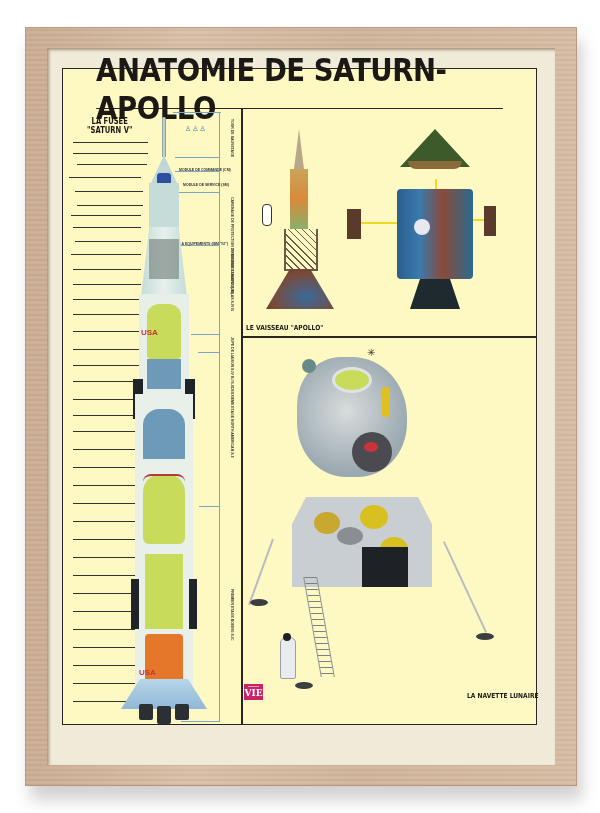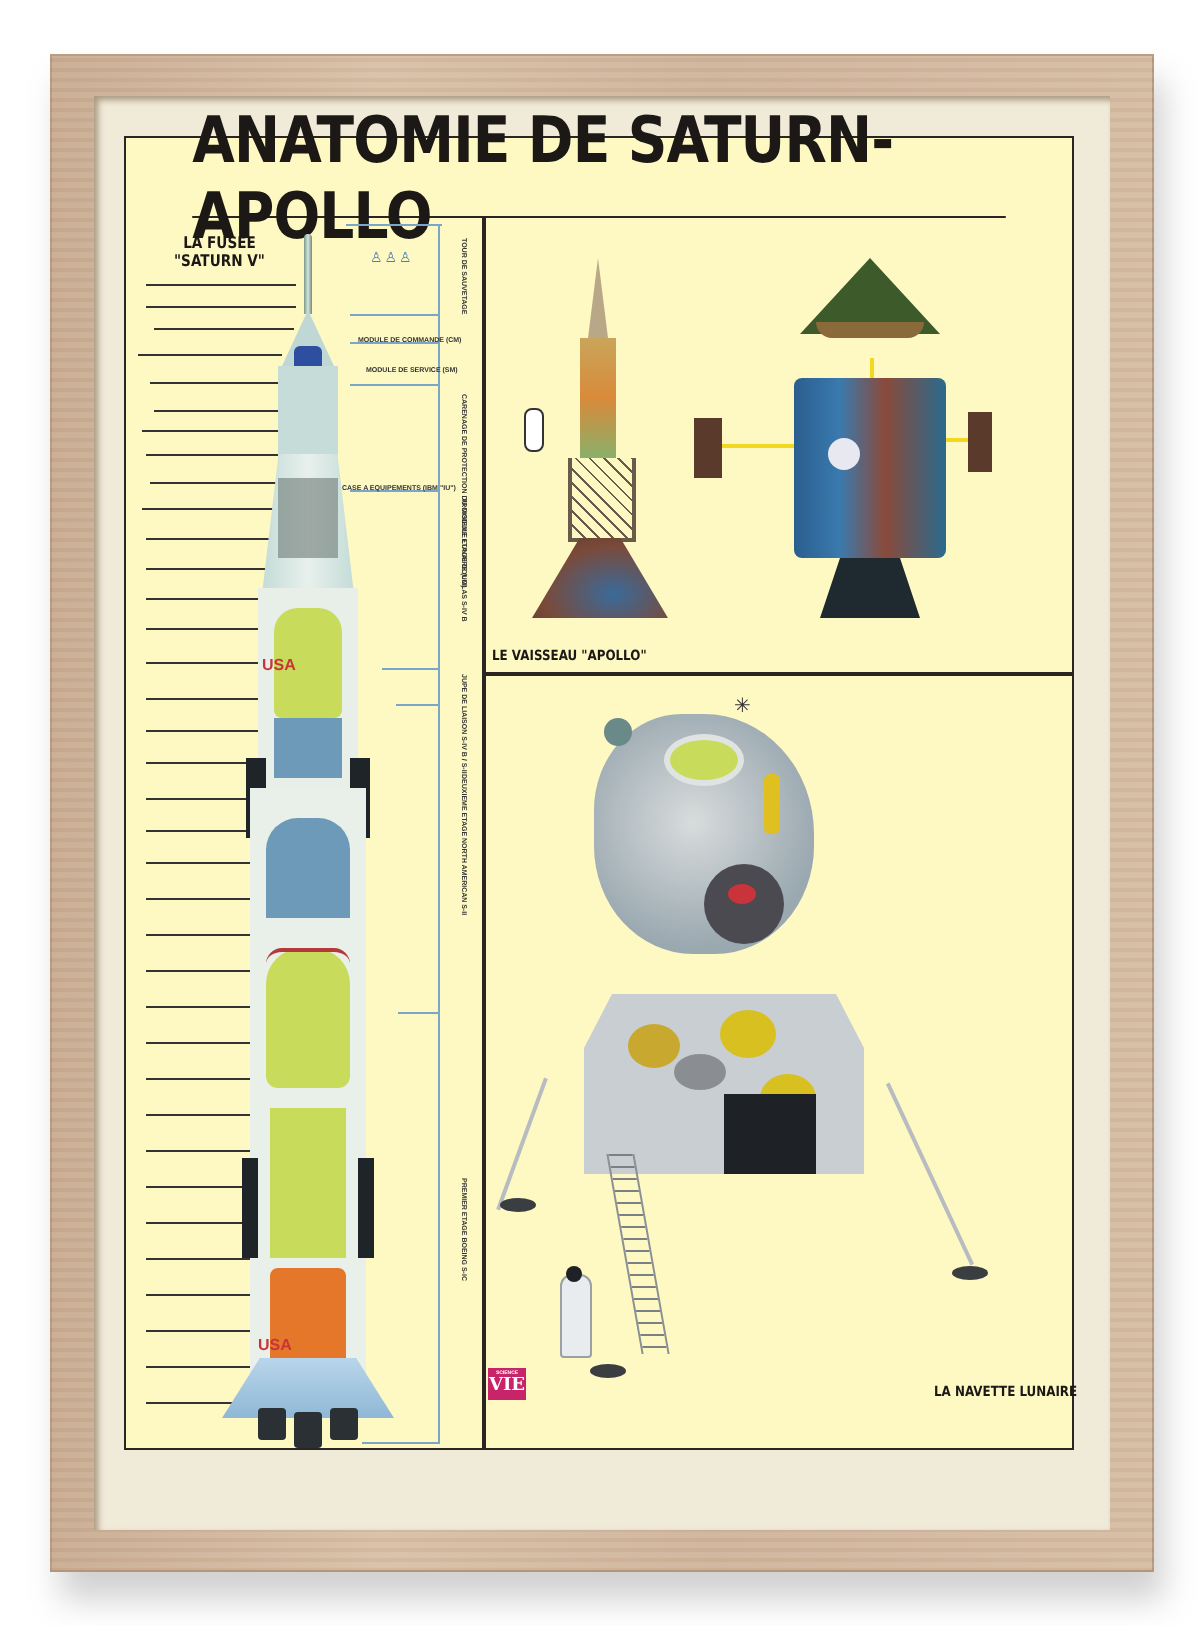--- a/index.html
+++ b/index.html
@@ -21,21 +21,21 @@
 
   
   .lp{position:absolute;left:0;top:40px;width:178px;height:615px;}
   .lp-title{position:absolute;left:20px;top:8px;font-weight:bold;font-size:8px;line-height:9px;color:#1c1816;text-align:center;font-family:"DejaVu Sans",sans-serif;transform:scaleX(0.85);}
   .blue-rule{position:absolute;background:#7aa7c9;}
   .stage-h{position:absolute;font-size:3.5px;font-weight:bold;color:#333;white-space:nowrap;}
   .stage-v{position:absolute;font-size:3.5px;font-weight:bold;color:#333;white-space:nowrap;transform:rotate(90deg);transform-origin:left top;}
   .leader{position:absolute;height:0.6px;background:#333;}
 
   
-  .rocket{position:absolute;left:52px;top:0;width:78px;height:615px;}
+  .rocket{position:absolute;left:62px;top:0;width:78px;height:615px;}
   .r{position:absolute;}
 
   
   .rp-top{position:absolute;left:179px;top:40px;width:294px;height:227px;}
   .rp-bot{position:absolute;left:179px;top:268px;width:294px;height:387px;}
   .caption{position:absolute;font-family:"DejaVu Sans",sans-serif;font-weight:bold;font-size:7px;color:#1c1816;white-space:nowrap;transform:scaleX(0.85);transform-origin:left;}
   .logo{position:absolute;left:2px;top:347px;width:19px;height:16px;background:#c8246a;color:#fff;font-family:"DejaVu Serif",serif;font-weight:bold;font-size:9px;line-height:18px;text-align:center;}
   .logo small{position:absolute;top:1px;left:0;width:100%;font-size:2.5px;line-height:3px;font-family:"Liberation Sans",sans-serif;}
 </style>
 </head>

